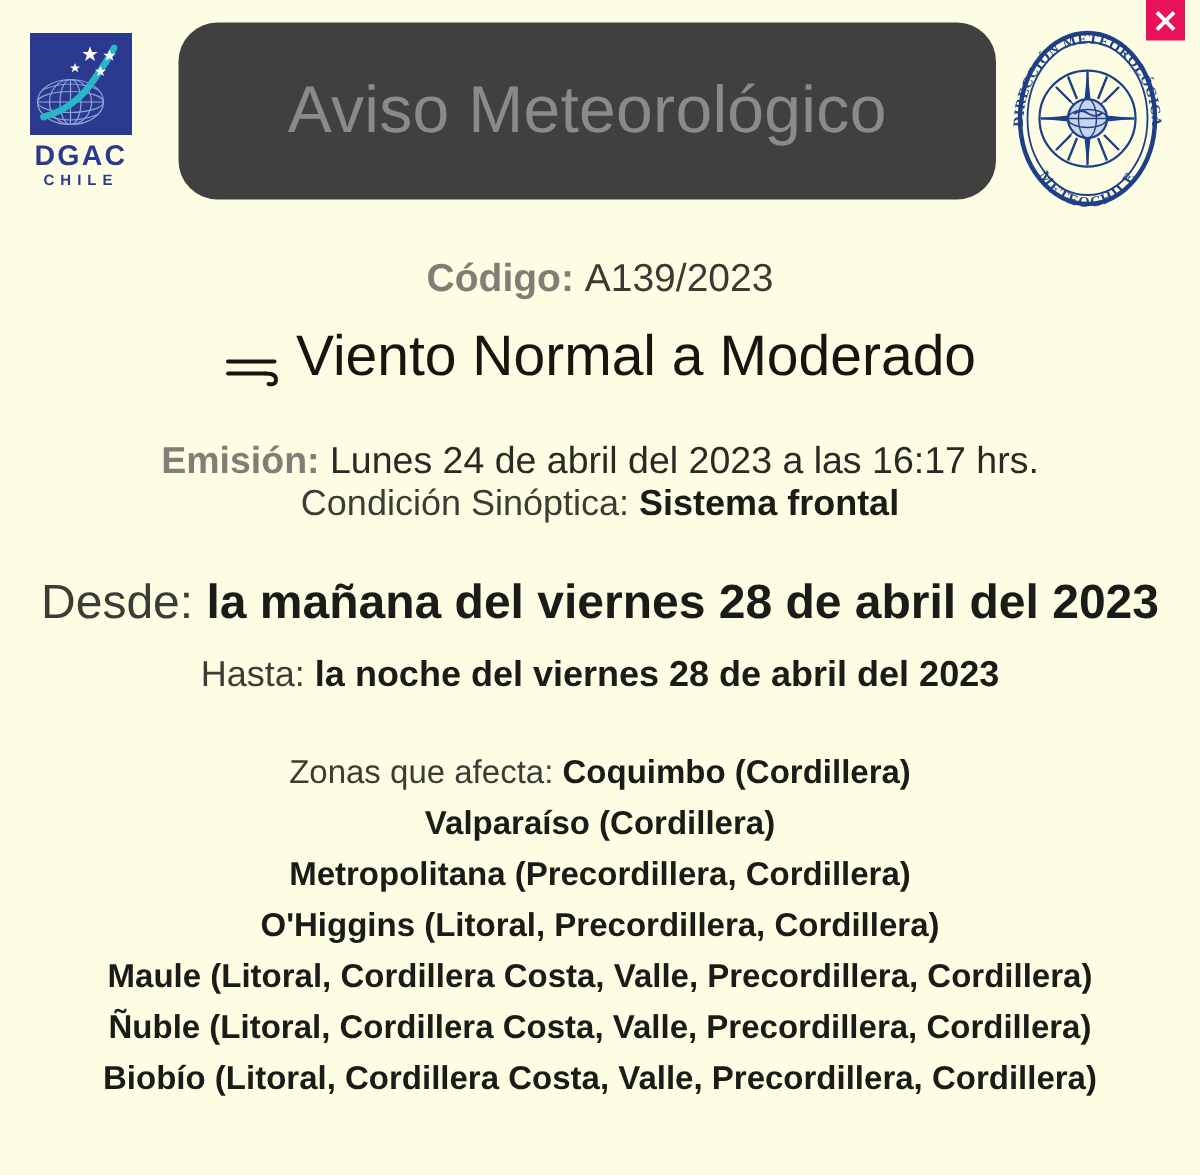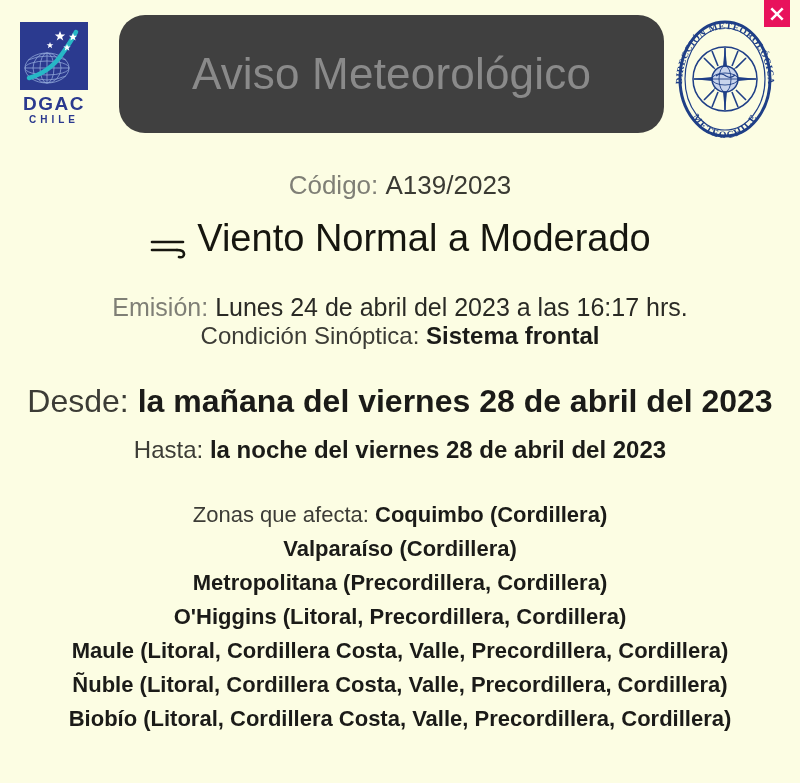--- a/index.html
+++ b/index.html
@@ -76,21 +76,21 @@
   }
 
   
   .content {
     text-align: center;
     padding: 0 8px;
   }
 
   .line { white-space: nowrap; }
 
-  .lbl  { color: #7f7f76; font-weight: 400; text-align: center; }
+  .lbl  { color: #7f7f76; font-weight: 700; text-align: center; }
   .lbl-dark { color: #3c3c36; font-weight: 400; }
   .val  { color: #1b1b18; font-weight: 700; }
   .val-reg { color: #2a2a25; font-weight: 400; }
 
   .codigo {
     margin-top: 22px;
     font-size: 26px;
   }
 
   .phenom {

